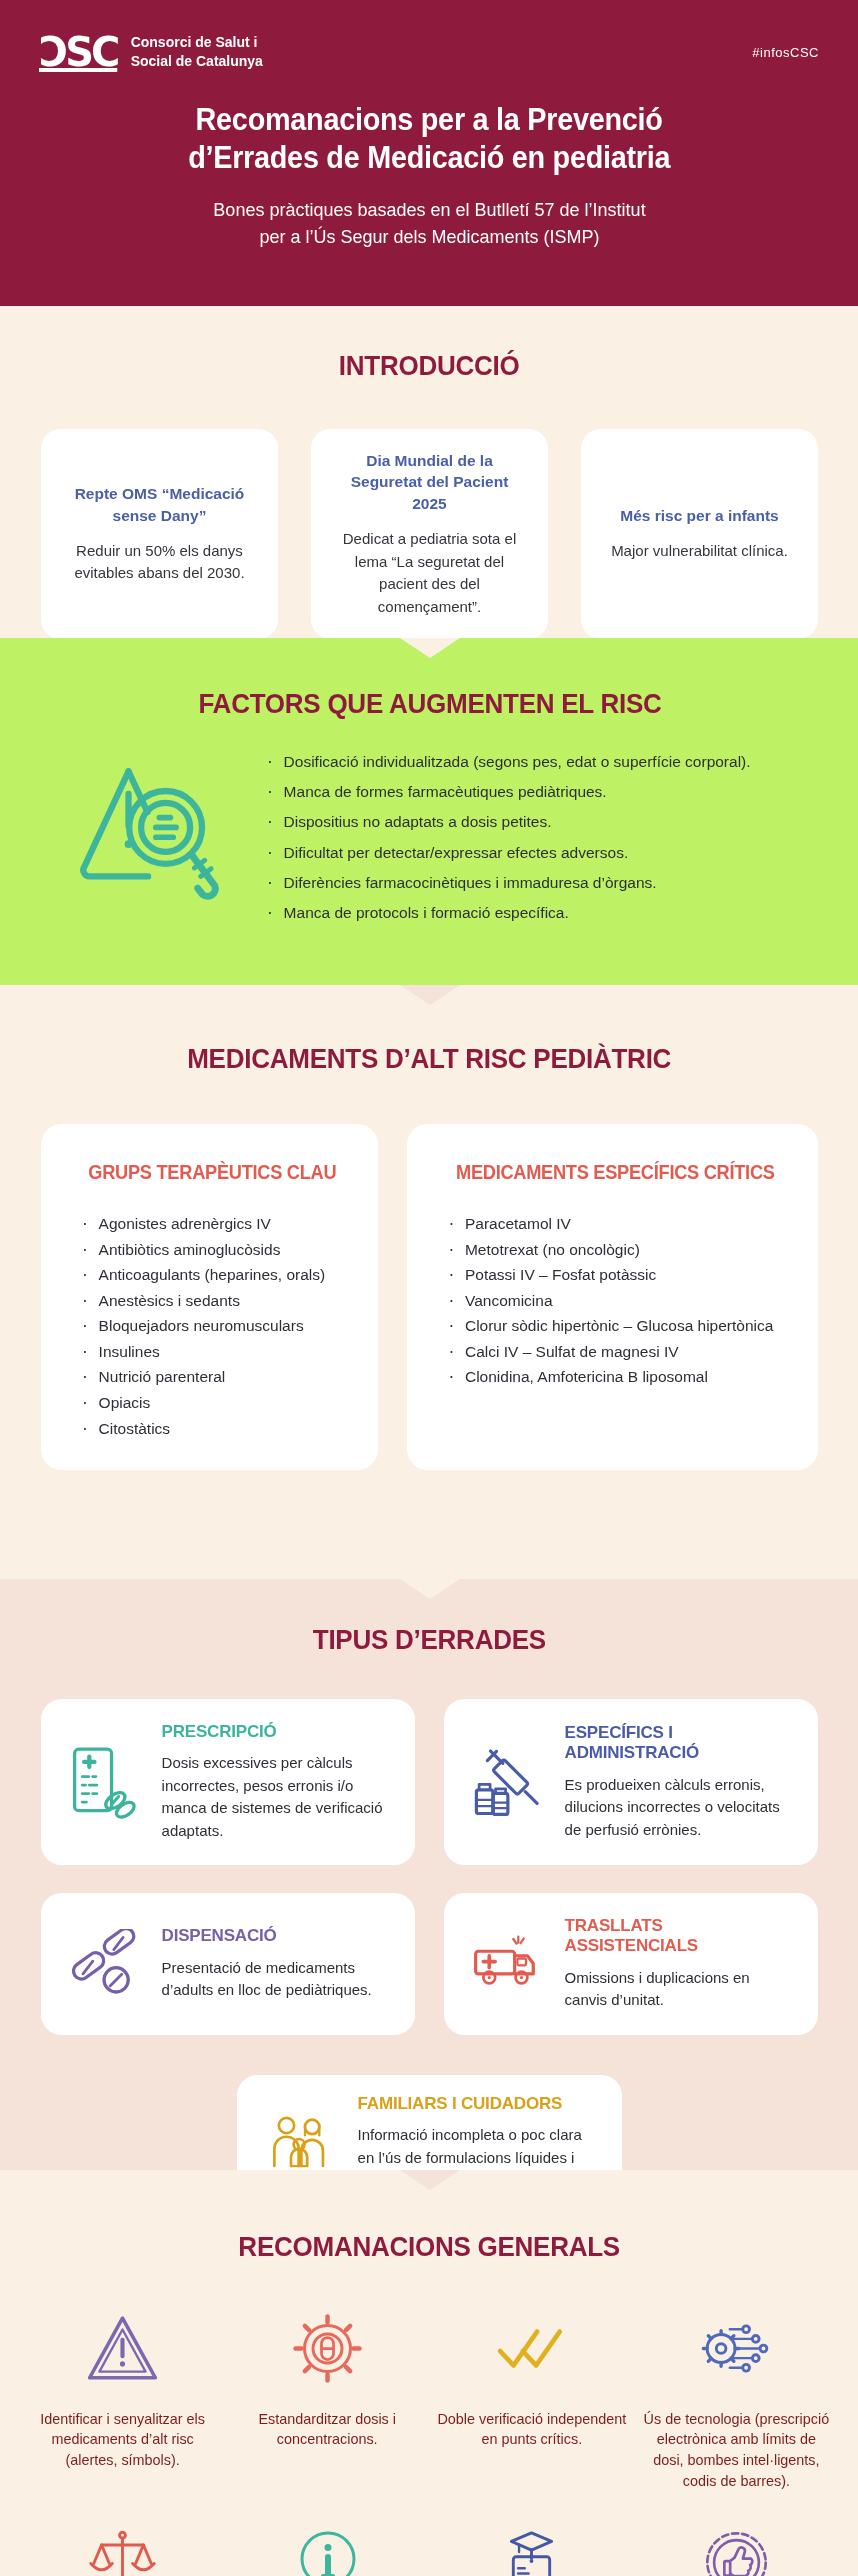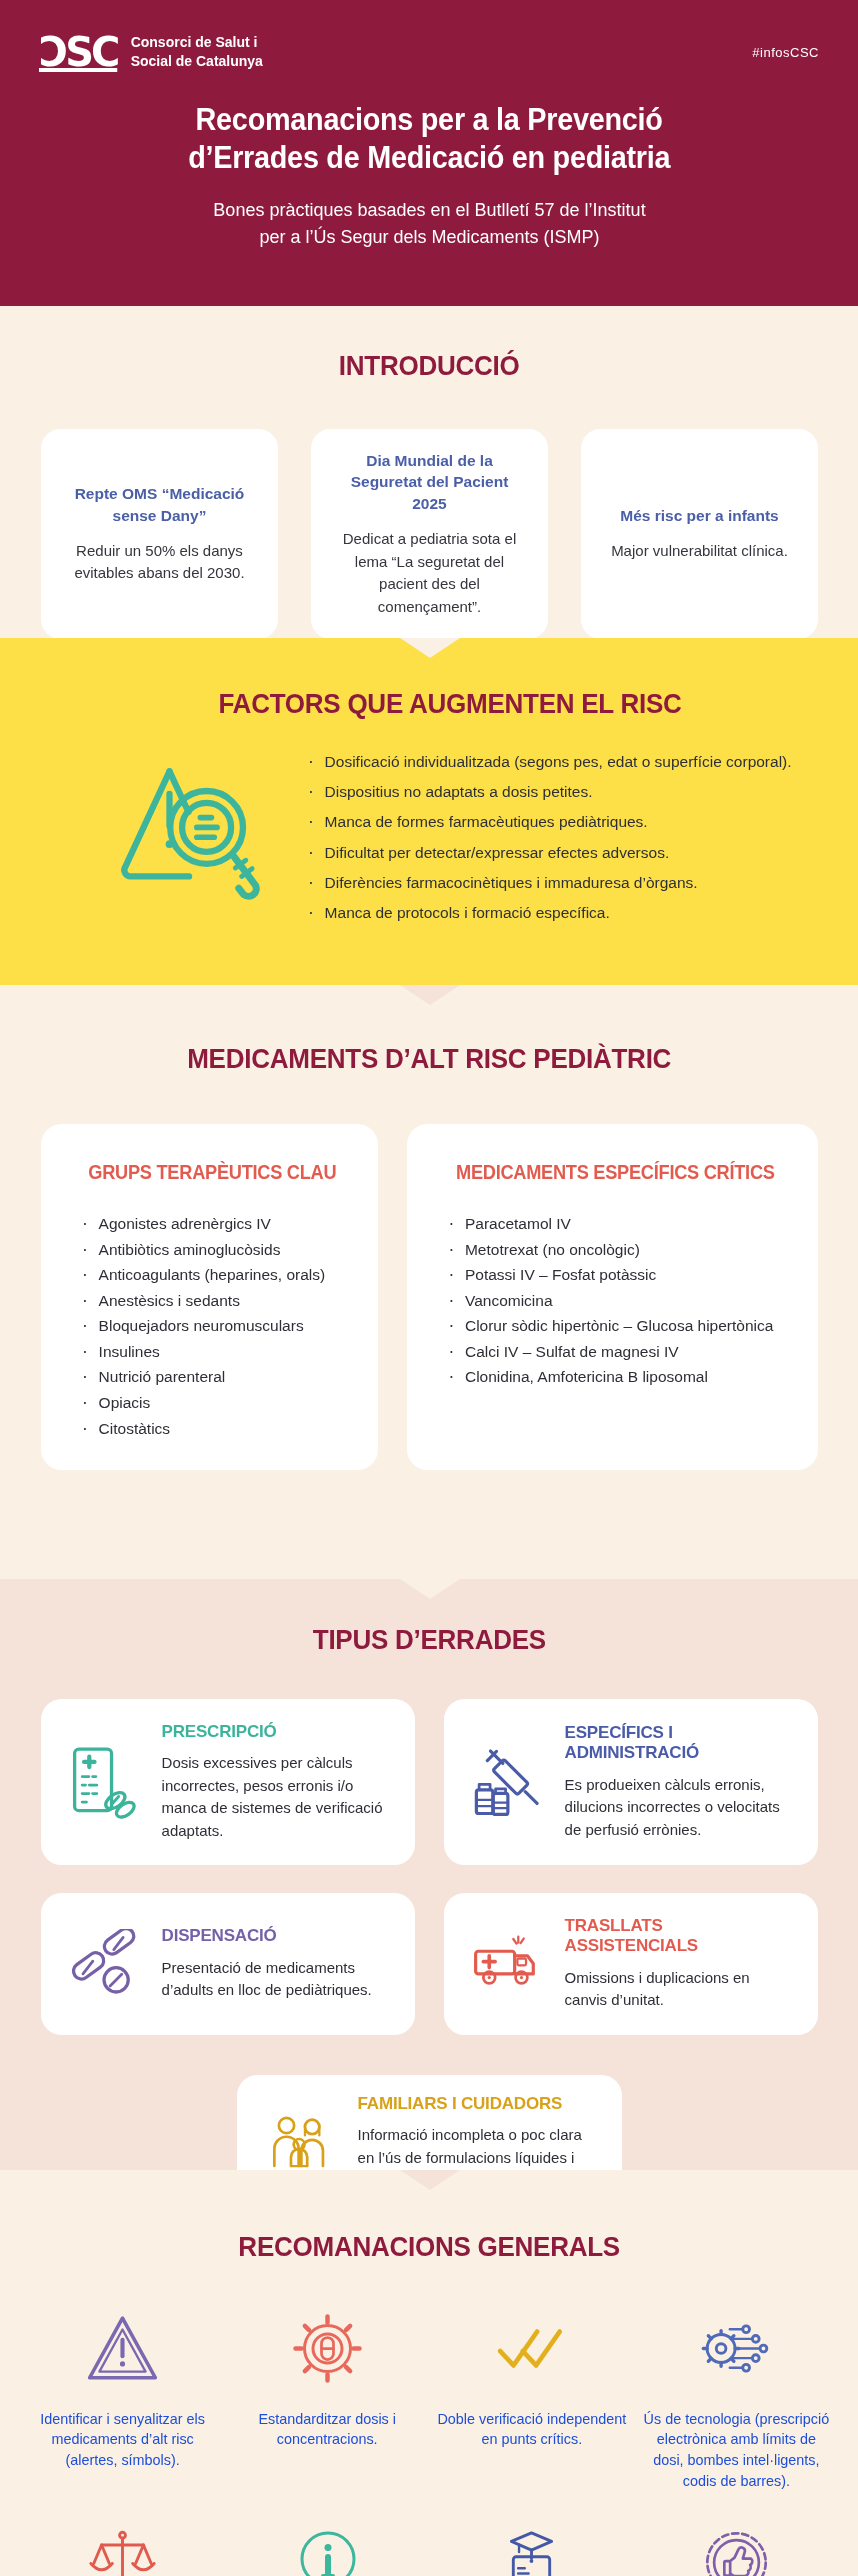--- a/index.html
+++ b/index.html
@@ -26,21 +26,21 @@
   .section { position:relative; }
 
   .sec-intro { height:332px; background:#FAF0E4; padding-top:44px; }
   .cards3 { display:flex; gap:33px; padding:0 41px; margin-top:47px; }
   .icard { flex:1; background:#fff; border-radius:19.6px; min-height:163px; padding:20.6px 21.6px;
            display:flex; flex-direction:column; justify-content:center; text-align:center; }
   .icard-title { color:#4A5FA7; font-weight:700; font-size:15.5px; line-height:1.4; margin-bottom:13.4px; }
   .icard-body { font-size:15px; line-height:1.5; color:#35353D; }
 
   
-  .sec-factors { height:347px; background:#fde047; padding-top:50px;padding-left:41px; }
+  .sec-factors { height:347px; background:#bef264; padding-top:50px; }
   .sec-factors .notch { border-top:20.6px solid #FAF0E4; }
   .factors-row { display:flex; align-items:flex-start; margin-top:32px; padding:0 46px 0 72px; gap:36px; }
   .factors-icon { width:155px; flex:0 0 155px; color:#3CB59C; margin-top:4.1px; }
   ul.dotlist { list-style:none; }
   ul.dotlist li { position:relative; padding-left:20.6px; font-size:15.5px; line-height:1.25; color:#2E2F36; }
   ul.dotlist li::before { content:"·"; position:absolute; left:4.1px; top:-1px; font-size:17.5px; color:#2E2F36; }
   .factors-list li { margin-bottom:10.8px; }
 
   
   .sec-medic { height:594px; background:#FAF0E4; padding-top:58px; }
@@ -64,21 +64,21 @@
   .c-teal { color:#3BB49B; } .c-indigo { color:#4A5BA8; } .c-purple { color:#7661A8; }
   .c-coral { color:#E25B4E; } .c-gold { color:#D9A118; }
 
   
   .sec-recom { height:532px; background:#FAF0E4; padding-top:61px; }
   .sec-recom .notch { border-top:20.6px solid #F5E3DA; }
   .rgrid { display:grid; grid-template-columns:repeat(4,1fr); column-gap:13.4px; row-gap:30px;
            padding:0 27px; margin-top:45px; }
   .ritem { text-align:center; }
   .ricon { height:81px; display:flex; align-items:center; justify-content:center; margin-bottom:19.6px; }
-  .rcaption { font-size:14.4px; line-height:1.45; color:#1d4ed8; }
+  .rcaption { font-size:14.4px; line-height:1.45; color:#7f1d1d; }
   .i-purple { color:#7A68B0; } .i-coral { color:#E8695C; } .i-gold { color:#E2B01F; }
   .i-blue { color:#4F6AB8; } .i-red { color:#E05A4E; } .i-teal { color:#3BB79E; }
   .i-navy { color:#4459A6; } .i-violet { color:#7E5FA8; }
 
   svg { display:block; }
 </style>
 </head>
 <body>
 
 <header class="hero section">
@@ -130,22 +130,22 @@
         <circle cx="80" cy="126" r="5.5" fill="currentColor" stroke="none"></circle>
         <circle cx="133" cy="102" r="52"></circle>
         <circle cx="133" cy="102" r="35"></circle>
         <path d="M124 88 h16 M119 102 h29 M119 116 h25" stroke-width="8"></path>
         <path d="M170 141 l33 44 a11 11 0 0 1 -17 13 l-7 -9" stroke-width="10"></path>
         <path d="M174 160 l15 -11 M183 172 l15 -11" stroke-width="7"></path>
       </svg>
     </div>
     <ul class="dotlist factors-list">
       <li>Dosificació individualitzada (segons pes, edat o superfície corporal).</li>
+      <li>Manca de formes farmacèutiques pediàtriques.</li>
       <li>Dispositius no adaptats a dosis petites.</li>
-      <li>Manca de formes farmacèutiques pediàtriques.</li>
       <li>Dificultat per detectar/expressar efectes adversos.</li>
       <li>Diferències farmacocinètiques i immaduresa d’òrgans.</li>
       <li>Manca de protocols i formació específica.</li>
     </ul>
   </div>
 </section>
 
 <section class="sec-medic section">
   <div class="notch"></div>
   <h2 class="band-heading"><span class="cond">MEDICAMENTS D’ALT RISC PEDIÀTRIC</span></h2>

